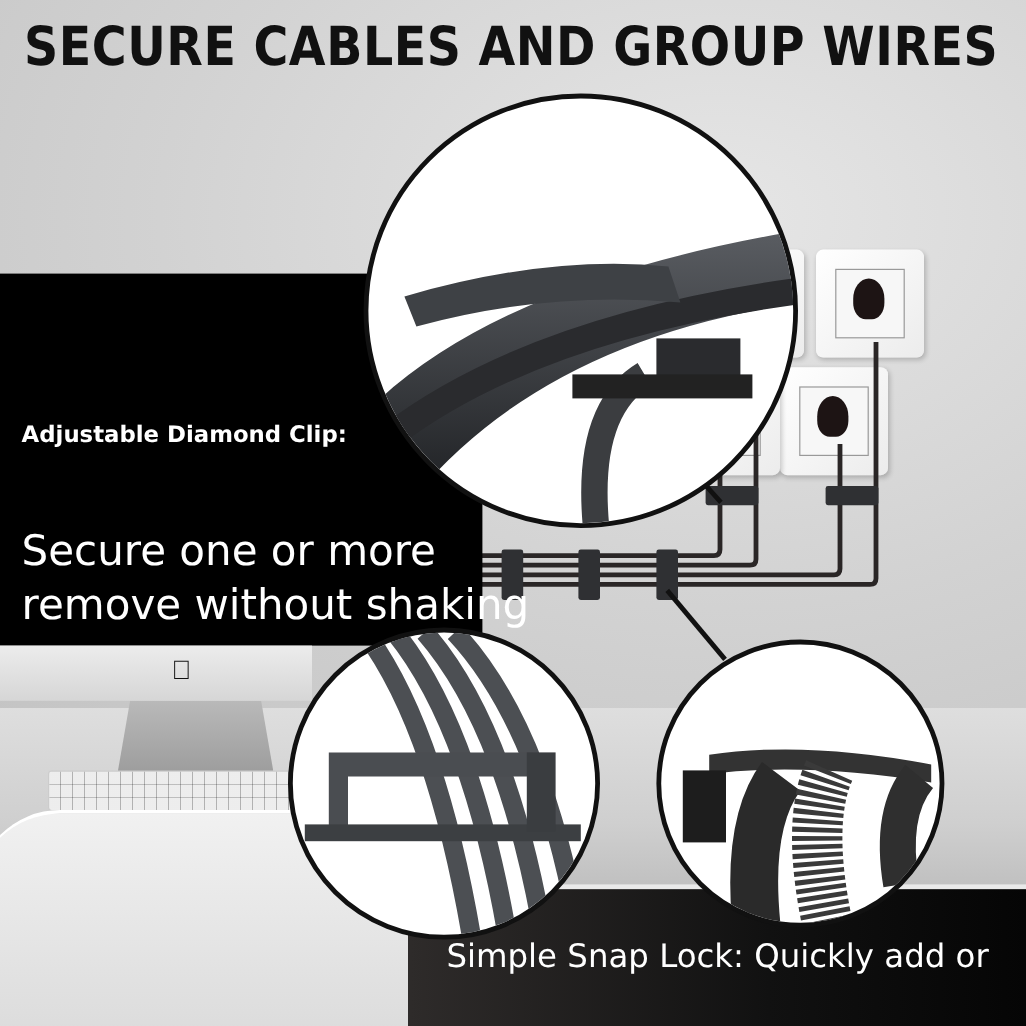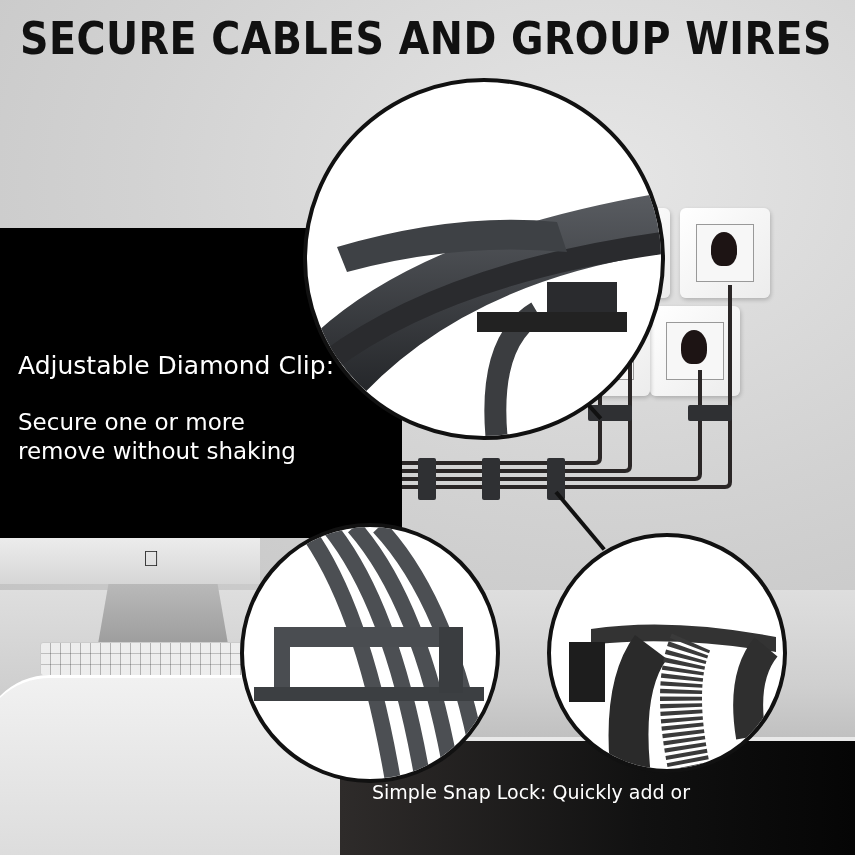--- a/index.html
+++ b/index.html
@@ -32,23 +32,23 @@
     background: linear-gradient(180deg, #b9b9b9, #9d9d9d); clip-path: polygon(8% 0, 92% 0, 100% 100%, 0 100%); }
   .keyboard { position: absolute; left: 40px; top: 642px; width: 210px; height: 34px; background: #f2f2f2;
     border: 1px solid #ccc; border-radius: 3px;
     background-image: repeating-linear-gradient(90deg, #fafafa 0 9px, #bbb 9px 10px),
       repeating-linear-gradient(0deg, transparent 0 10px, #ccc 10px 11px); background-blend-mode: multiply; }
   .chair { position: absolute; left: -20px; top: 675px; width: 360px; height: 220px;
     background: linear-gradient(180deg, #f1f1f1, #d8d8d8); border-radius: 70px 70px 0 0;
     border-top: 3px solid #fff; }
 
   .text-left { position: absolute; left: 18px; color: #fff; font-size: 26px; line-height: 1.28; font-family: "DejaVu Sans", sans-serif; }
-  .t-clip { top: 350px; font-size: 25px; }
-  .t-secure { top: 408px; font-size: 23px; }
-  .text-bottom { position: absolute; left: 372px; top: 780px; color: #fff; font-size: 19px; line-height: 1.3;
+  .t-clip { top: 350px; font-size: 19px; font-weight: bold; }
+  .t-secure { top: 438px; font-size: 35px; }
+  .text-bottom { position: absolute; left: 372px; top: 780px; color: #fff; font-size: 27px; line-height: 1.3;
     font-family: "DejaVu Sans", sans-serif; }
 
   
   .outlet { position: absolute; width: 90px; height: 90px; background: linear-gradient(135deg, #fff, #ececec);
     border-radius: 6px; box-shadow: 1px 2px 4px rgba(0,0,0,0.2); }
   .outlet .inner { position: absolute; left: 16px; top: 16px; width: 58px; height: 58px; border: 1px solid #999; background: #f7f7f7; }
   .plug { position: absolute; width: 26px; height: 34px; background: #1d1414; border-radius: 50% 50% 40% 40%; left: 31px; top: 24px; }
 
   .circle { position: absolute; border-radius: 50%; border: 4px solid #111; overflow: hidden; background: #fff; }
   .pointer { position: absolute; background: #111; transform-origin: left center; height: 4px; }

